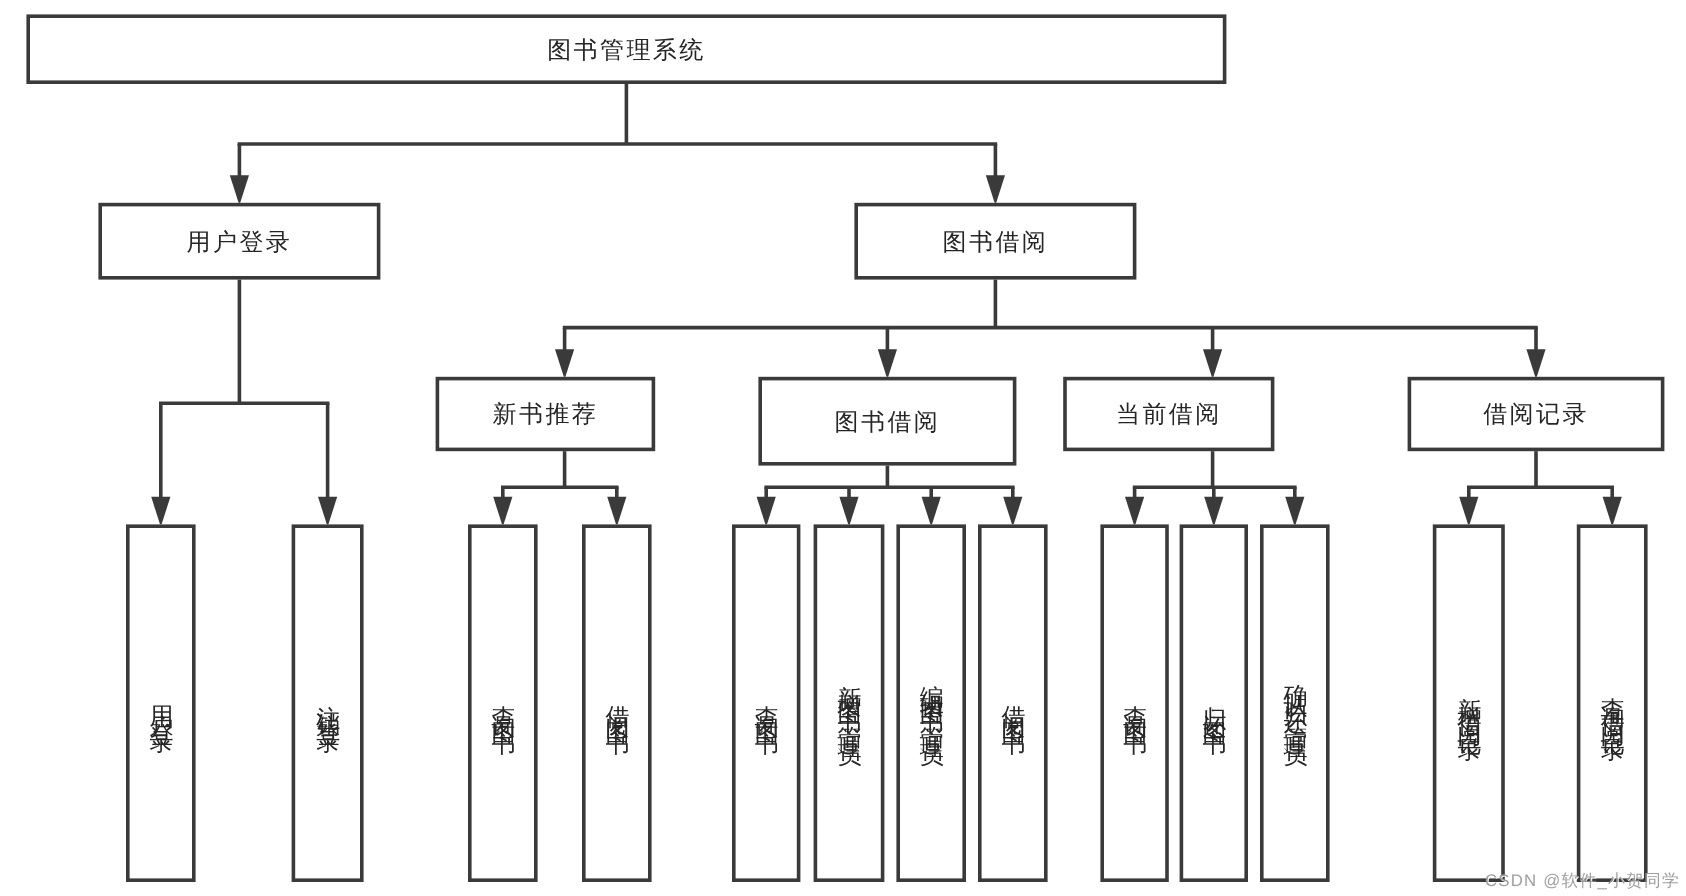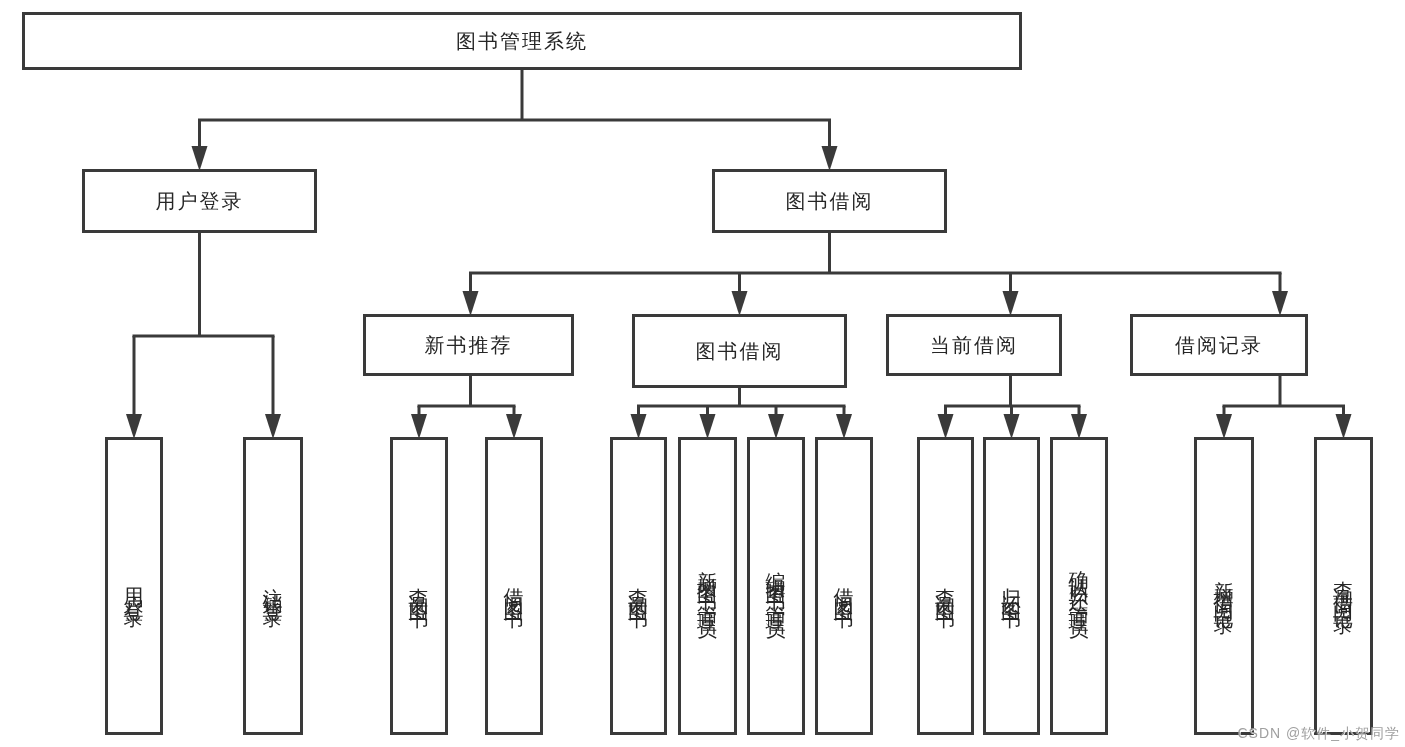--- a/index.html
+++ b/index.html
@@ -131,30 +131,30 @@
   <div id="node-layer">
       <div class="node" style="left: 22px; top: 12px; width: 1000px; height: 58px;">
         <span>图书管理系统</span>
       </div>
       <div class="node" style="left: 82px; top: 169px; width: 235px; height: 64px;">
         <span>用户登录</span>
       </div>
       <div class="node" style="left: 712px; top: 169px; width: 235px; height: 64px;">
         <span>图书借阅</span>
       </div>
-      <div class="node" style="left: 363px; top: 314px; width: 211px; height: 62px;">
+      <div class="node" style="left: 363px; top: 314px; width: 183px; height: 62px;">
         <span>新书推荐</span>
       </div>
       <div class="node" style="left: 632px; top: 314px; width: 215px; height: 74px;">
         <span>图书借阅</span>
       </div>
       <div class="node" style="left: 886px; top: 314px; width: 176px; height: 62px;">
         <span>当前借阅</span>
       </div>
-      <div class="node" style="left: 1130px; top: 314px; width: 178px; height: 62px;">
+      <div class="node" style="left: 1173px; top: 314px; width: 214px; height: 62px;">
         <span>借阅记录</span>
       </div>
       <div class="node vertical" style="left: 105px; top: 437px; width: 58px; height: 298px;">
         <span>用户登录</span>
       </div>
       <div class="node vertical" style="left: 243px; top: 437px; width: 60px; height: 298px;">
         <span>注销登录</span>
       </div>
       <div class="node vertical" style="left: 390px; top: 437px; width: 58px; height: 298px;">
         <span>查询图书</span>

